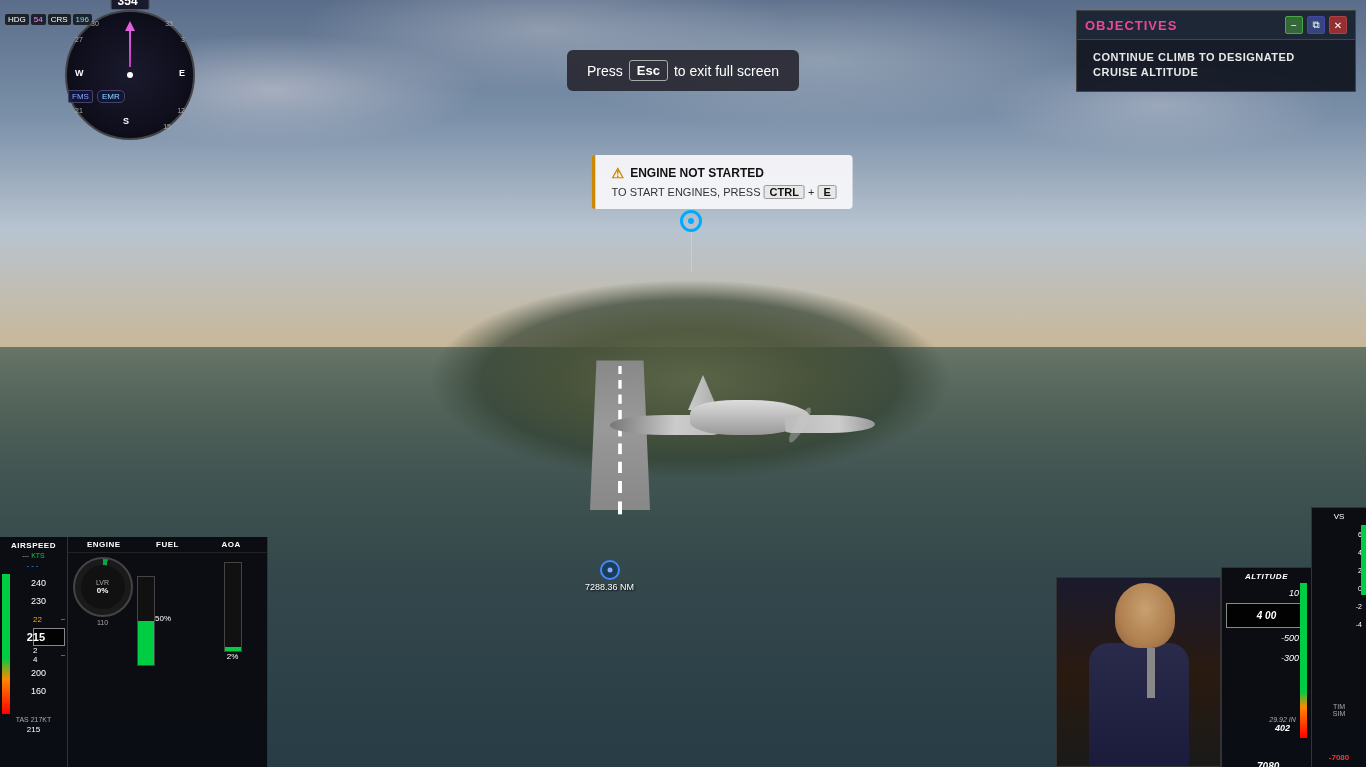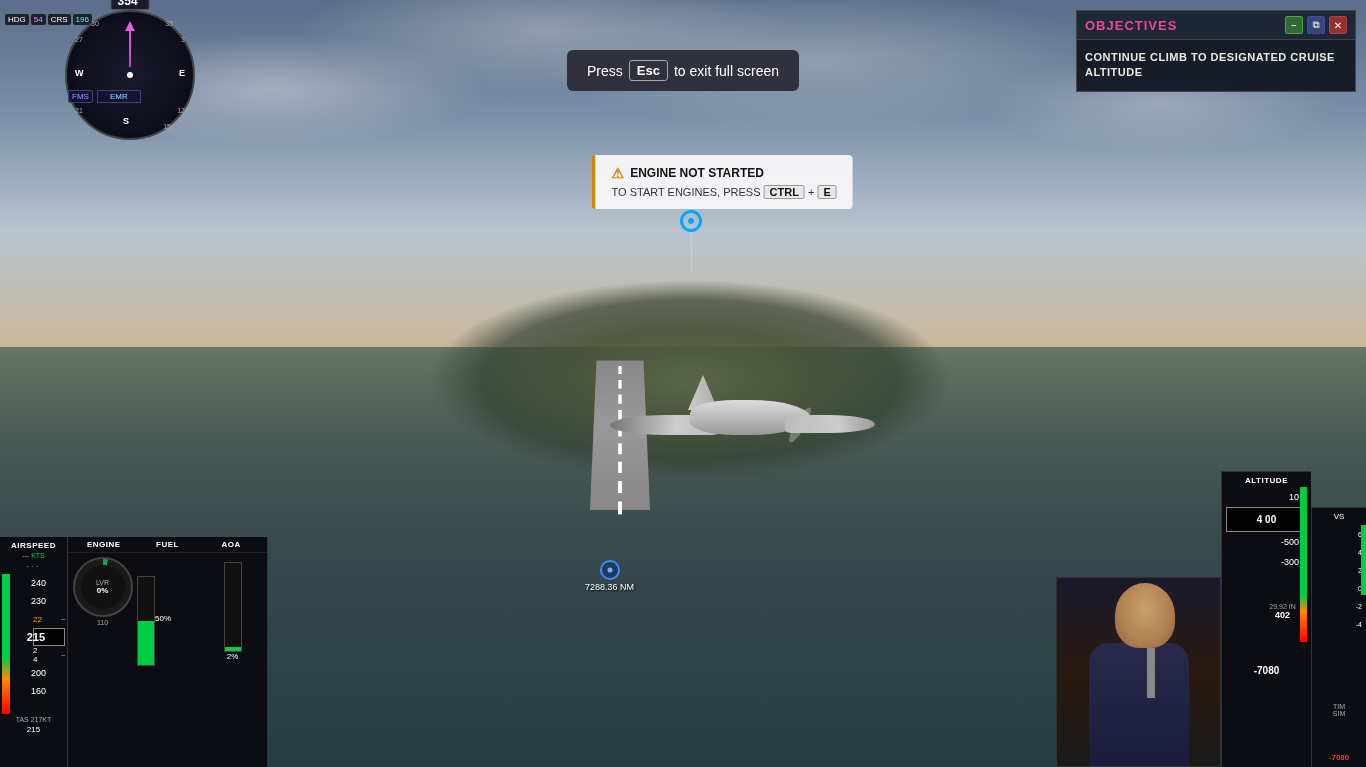--- a/index.html
+++ b/index.html
@@ -253,22 +253,22 @@
       color: #88aaff;
       font-size: 8px;
       padding: 1px 3px;
       border-radius: 2px;
       border: 1px solid #446;
     }
     .emr-badge {
       background: rgba(20,20,60,0.85);
       color: #88ddff;
       font-size: 8px;
-      padding: 1px 12px;
-      border-radius: 0;
+      padding: 1px 4px;
+      border-radius: 5px;
       border: 1px solid #446;
     }
 
     
     #esc-notification {
       position: absolute;
       top: 50px;
       left: 50%;
       transform: translateX(-50%);
       background: rgba(40,40,50,0.92);
@@ -435,21 +435,21 @@
       display: flex;
       align-items: center;
       justify-content: center;
       cursor: pointer;
       border-radius: 2px;
     }
     .obj-ctrl-btn.minimize { background: rgba(60,120,60,0.8); border-color: #4a4; }
     .obj-ctrl-btn.maximize { background: rgba(60,80,140,0.8); border-color: #44a; }
     .obj-ctrl-btn.close { background: rgba(180,50,50,0.8); border-color: #a44; }
     .objectives-content {
-      padding: 10px 8px;
+      padding: 10px 16px;
     }
     .objective-item {
       color: #e8e8e8;
       font-size: 11px;
       font-weight: bold;
       line-height: 1.4;
       letter-spacing: 0.5px;
     }
 
     
@@ -695,21 +695,21 @@
       align-items: center;
       justify-content: flex-end;
       padding-right: 4px;
     }
     .vs-tick-label {
       color: #fff;
       font-size: 7px;
     }
     .alt-baro {
       position: absolute;
-      bottom: 43px;
+      bottom: 26px;
       left: 0;
       right: 0;
       text-align: center;
       padding-left: 32px;
     }
     .alt-baro-label {
       color: #aaa;
       font-size: 7px;
     }
     .alt-baro-val {
@@ -729,24 +729,25 @@
       border-left: 1px solid #333;
       border-top: 1px solid #333;
     }
 
     
     #altitude-panel {
       position: absolute;
       bottom: 0;
       right: 55px;
       width: 90px;
-      height: 296px;
+      height: 200px;
       background: rgba(10,12,18,0.98);
       border-left: 1px solid #333;
       border-top: 1px solid #333;
+      font-style: italic;
     }
 
     
     #webcam-overlay {
       position: absolute;
       bottom: 0;
       right: 145px;
       width: 165px;
       height: 190px;
       background: linear-gradient(180deg, #1a1a2e 0%, #2a1a10 50%, #1a1a1a 100%);

